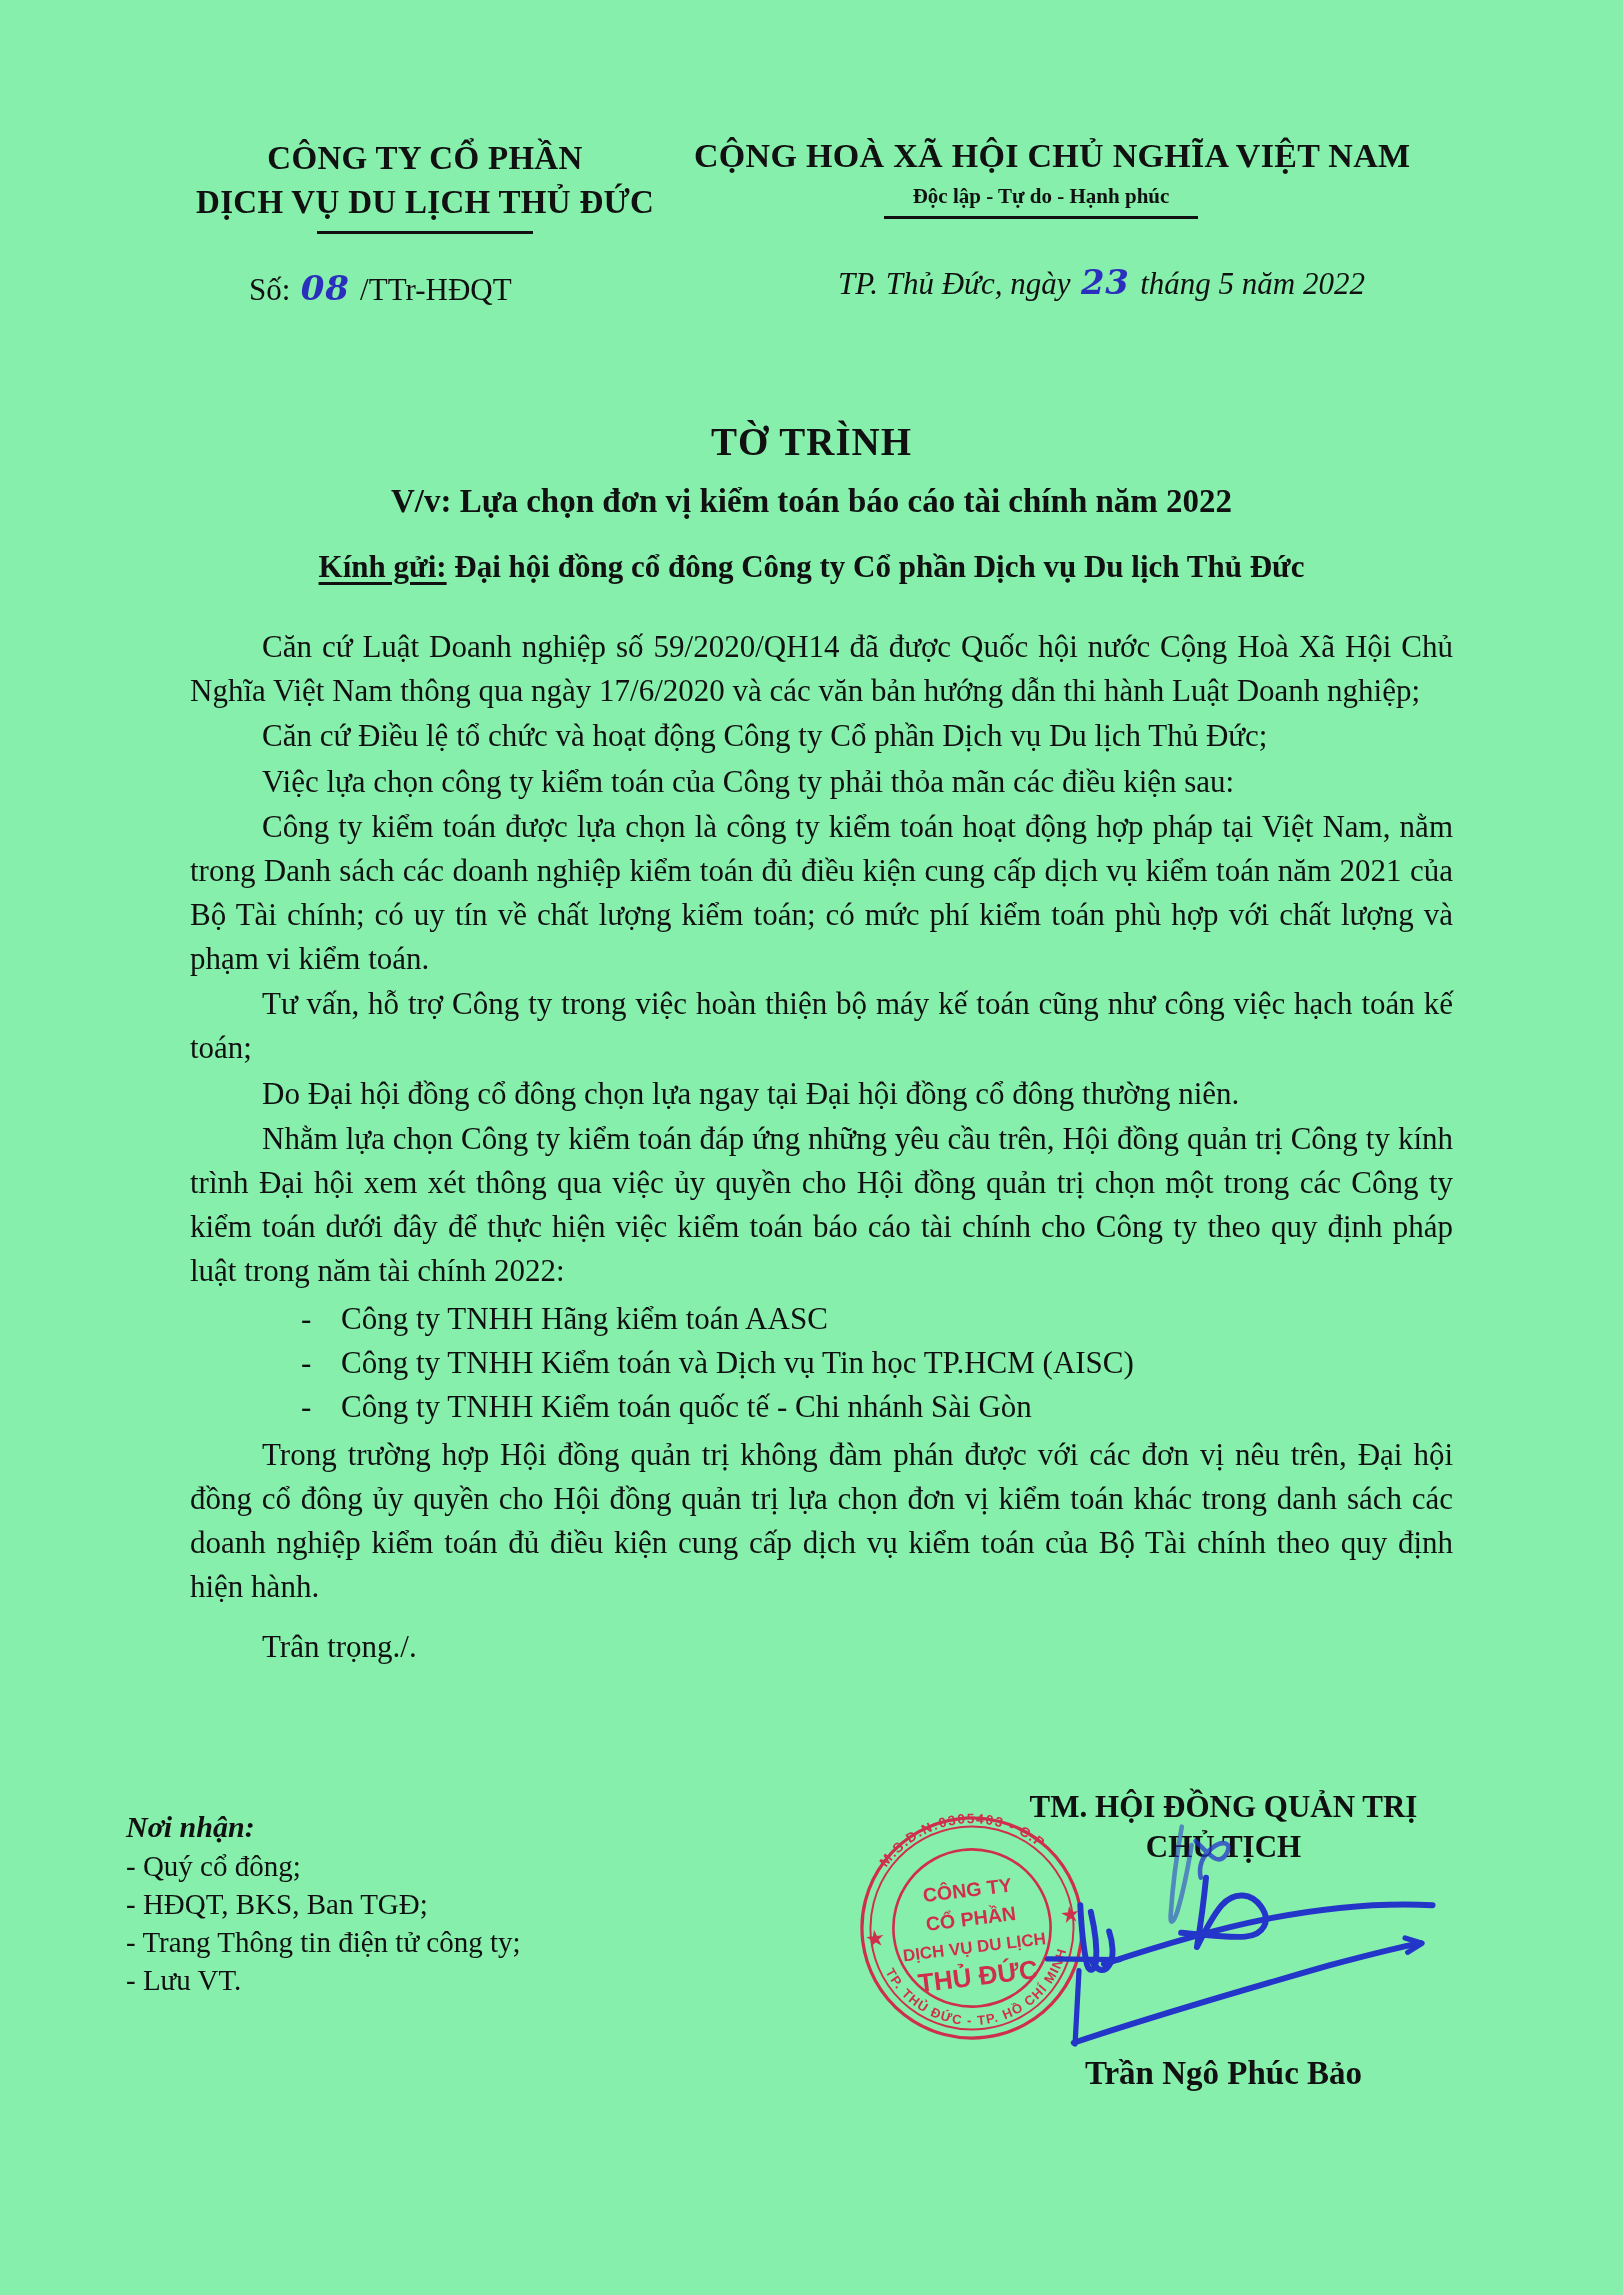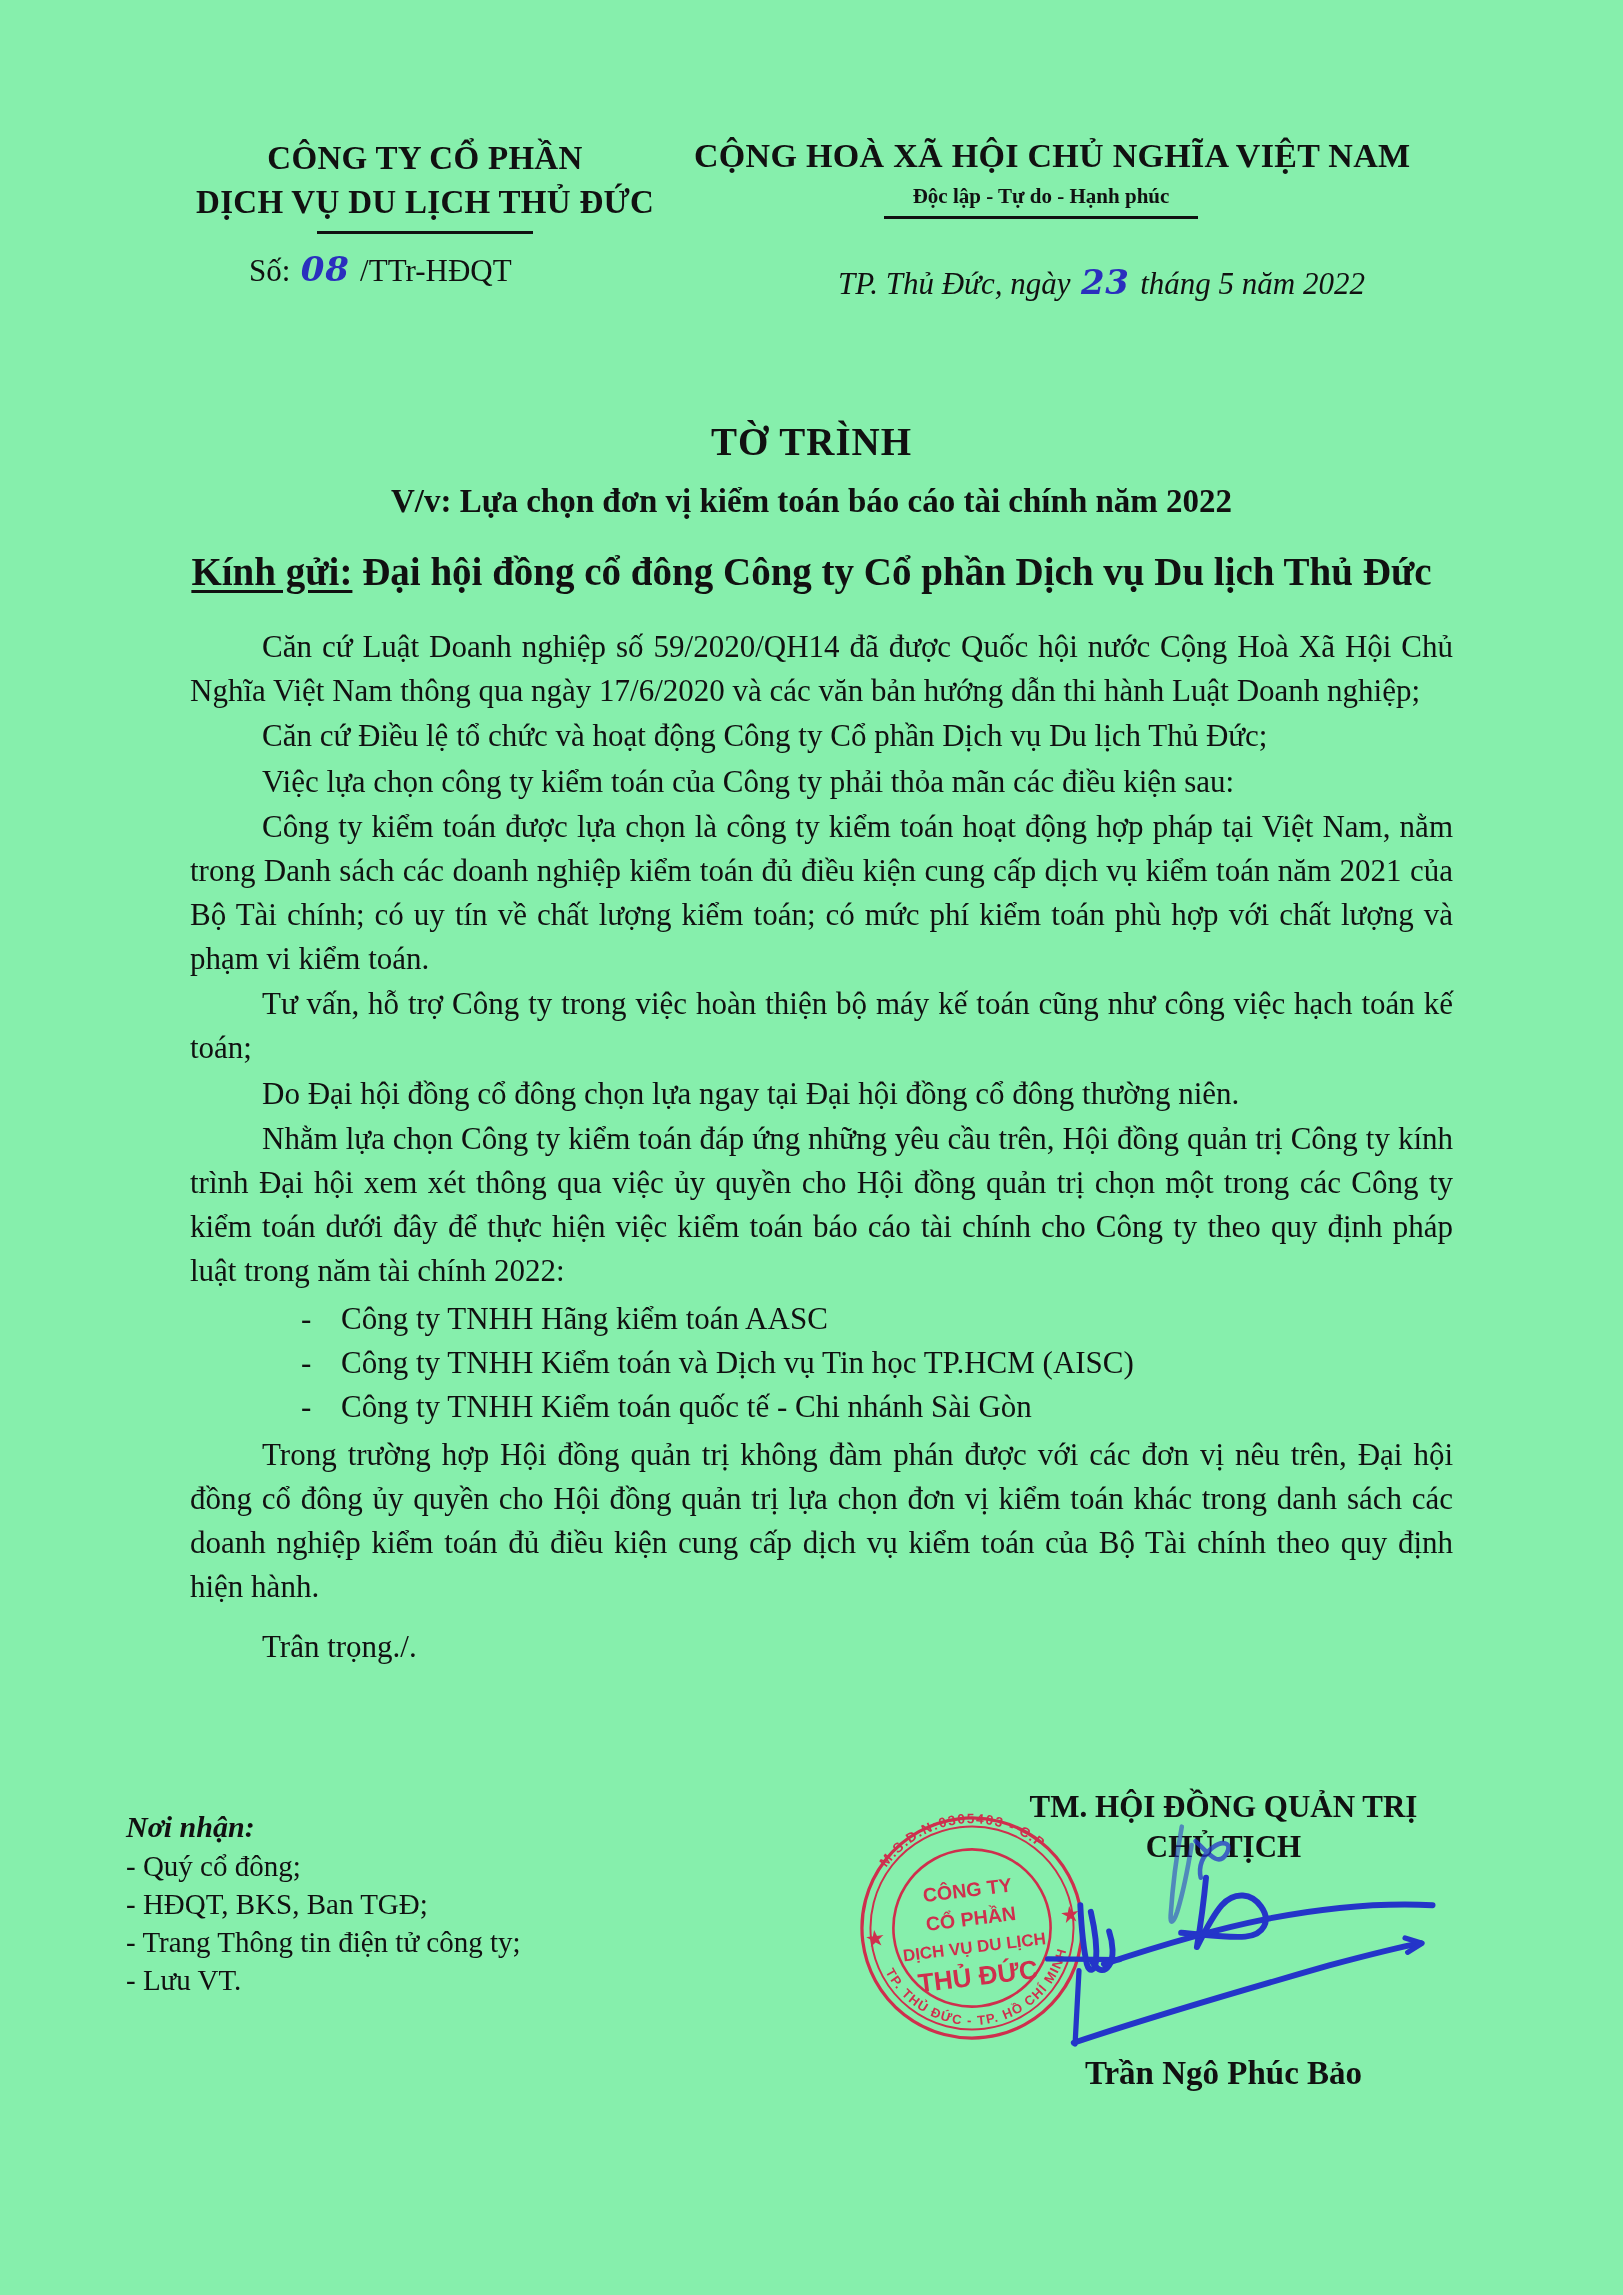--- a/index.html
+++ b/index.html
@@ -70,21 +70,21 @@
   .nation-rule {
     width: 314px;
     height: 3.3px;
     background: #111;
     margin: 6.5px auto 0 auto;
   }
 
   .docnum {
     position: absolute;
     left: 249px;
-    top: 249px;
+    top: 268px;
     font-size: 31px;
     white-space: nowrap;
   }
   .handwrite {
     font-family: "DejaVu Serif", serif;
     font-style: italic;
     font-weight: bold;
     color: #2a2fbe;
     font-size: 34px;
     letter-spacing: 0.7px;
@@ -117,21 +117,21 @@
     font-weight: bold;
     margin-top: 19px;
   }
 
   .kinhgui {
     position: absolute;
     top: 549px;
     left: 0;
     width: 1623px;
     text-align: center;
-    font-size: 39px;
+    font-size: 31px;
     font-weight: bold;
   }
   .kinhgui .ul {
     text-decoration: underline;
     text-underline-offset: 5.2px;
   }
 
   
   .body-text {
     position: absolute;

